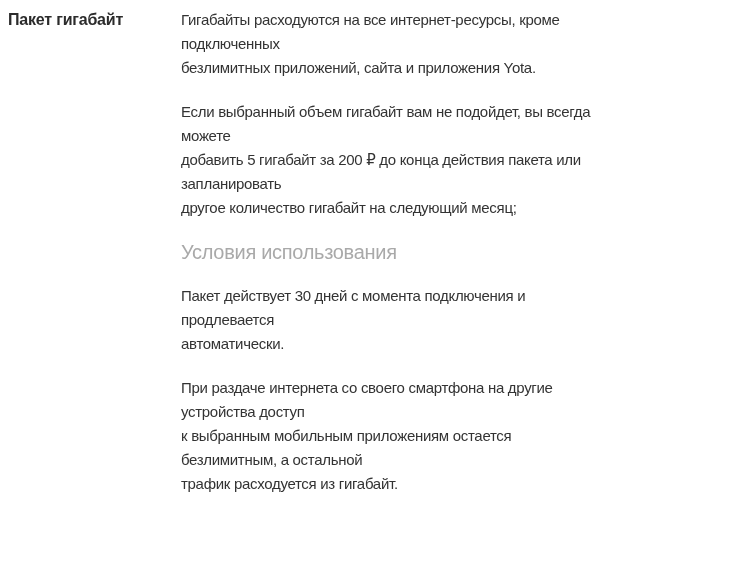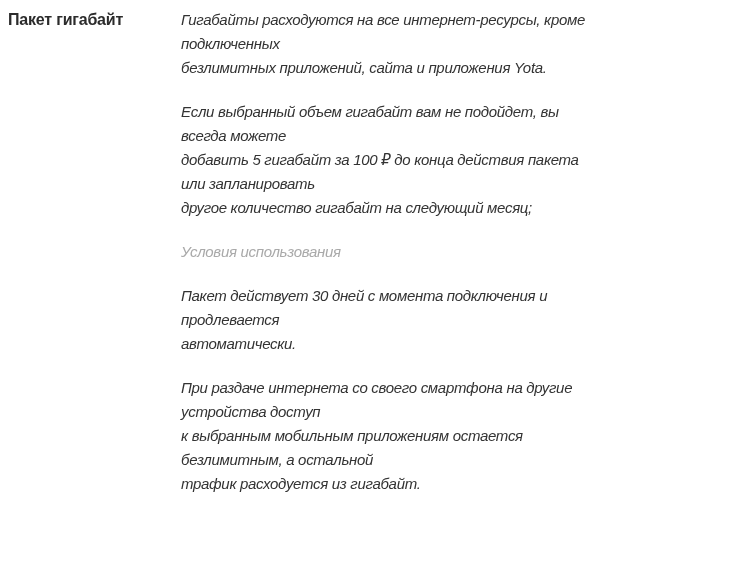--- a/index.html
+++ b/index.html
@@ -40,41 +40,40 @@
     flex: 1 1 auto;
     max-width: 563px;
     font-size: 15px;
     line-height: 24px;
     letter-spacing: -0.3px;
     color: var(--text);
   }
   .desc-col p {
     margin: 0 0 20px 0;
     white-space: pre-line;
-    font-style: italic;
   }
   .desc-col .subheading {
     margin: 0 16px 20px 0;
     color: var(--subheading);
     font-weight: normal;
-    font-size: 15px;
+    font-size: 20px;
   }
 </style>
 </head>
 <body>
 
 <div class="spec-row">
   <div class="term-col">Пакет гигабайт</div>
 
   <div class="desc-col">
     <p>Гигабайты расходуются на все интернет-ресурсы, кроме подключенных
 безлимитных приложений, сайта и приложения Yota.</p>
 
     <p>Если выбранный объем гигабайт вам не подойдет, вы всегда можете
-добавить 5 гигабайт за 100 ₽ до конца действия пакета или запланировать
+добавить 5 гигабайт за 200 ₽ до конца действия пакета или запланировать
 другое количество гигабайт на следующий месяц;</p>
 
     <p class="subheading">Условия использования</p>
 
     <p>Пакет действует 30 дней с момента подключения и продлевается
 автоматически.</p>
 
 
 
 

